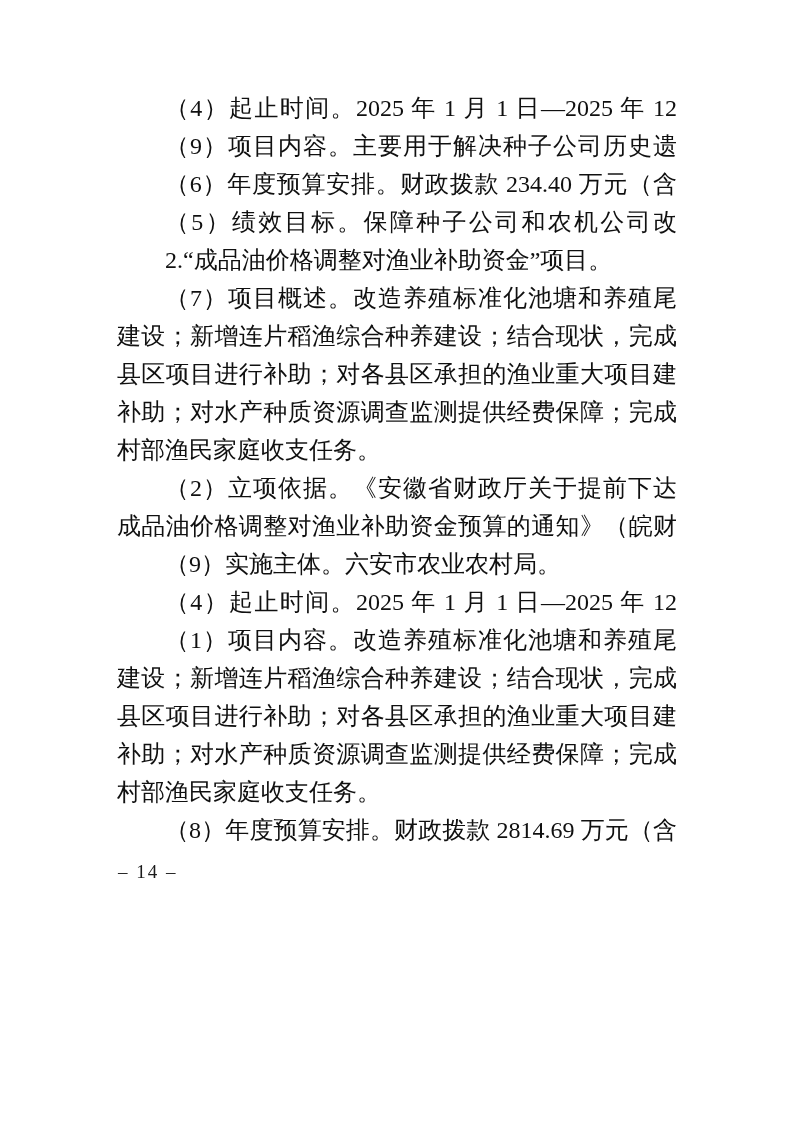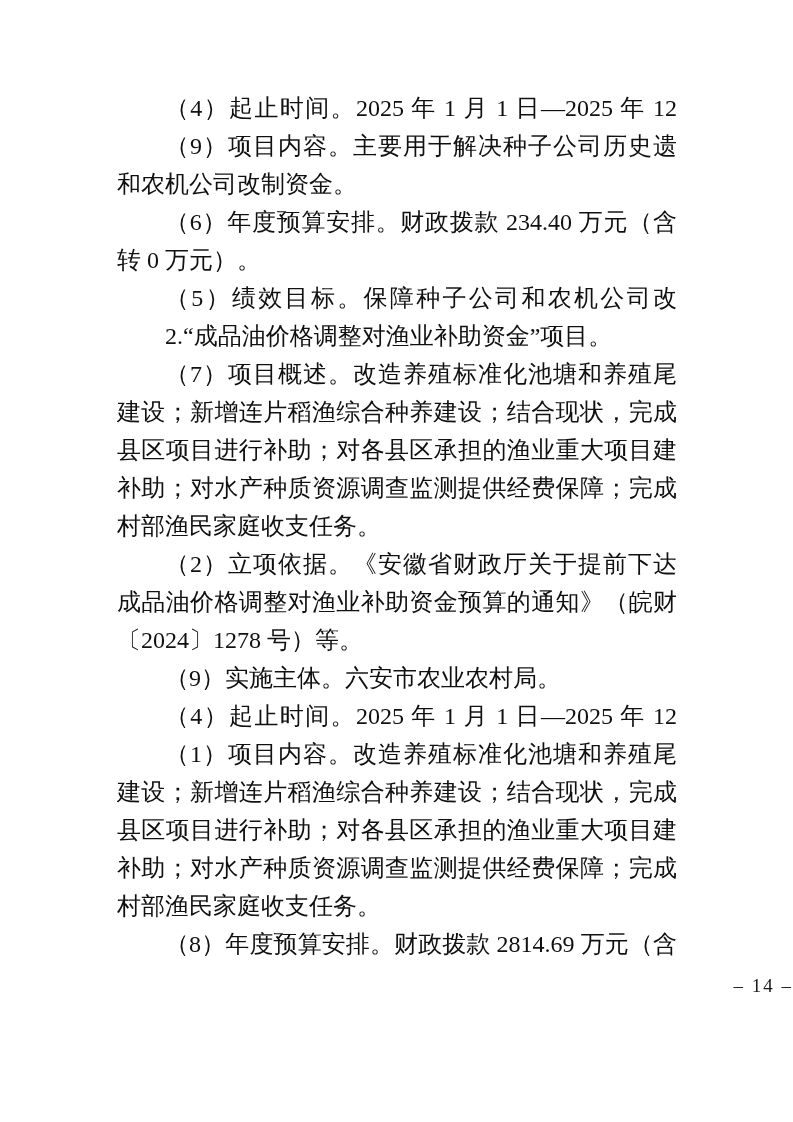--- a/index.html
+++ b/index.html
@@ -30,40 +30,37 @@
   .line.j    { text-align-last: justify; }
   .line.first{ text-indent: 2em; }
   .line.bold { font-weight: 400; }
   .footer {
     margin-top: 10px;
     padding-left: 118px;
     font-size: 19px;
     line-height: 26px;
     letter-spacing: 2px;
     color: #1a1a1a;
-    text-align: right;
   }
 </style>
 </head>
 <body>
 
 <div class="doc">
 
   <div class="para">
     <div class="line first j">（4）起止时间。2025 年 1 月 1 日—2025 年 12 月 31 日。</div>
   </div>
 
   <div class="para">
     <div class="line first j">（9）项目内容。主要用于解决种子公司历史遗留问题</div>
-    <div class="line">和农机公司改制资金。</div>
   </div>
 
   <div class="para">
     <div class="line first j">（6）年度预算安排。财政拨款 234.40 万元（含上年结</div>
-    <div class="line">转 0 万元）。</div>
   </div>
 
   <div class="para">
     <div class="line first">（5）绩效目标。保障种子公司和农机公司改制。</div>
   </div>
 
   <div class="para">
     <div class="line first bold">2.“成品油价格调整对渔业补助资金”项目。</div>
   </div>
 
@@ -71,21 +68,20 @@
     <div class="line first j">（7）项目概述。改造养殖标准化池塘和养殖尾水处理</div>
     <div class="line j">建设；新增连片稻渔综合种养建设；结合现状，完成对相关</div>
     <div class="line j">县区项目进行补助；对各县区承担的渔业重大项目建设进行</div>
     <div class="line j">补助；对水产种质资源调查监测提供经费保障；完成农业农</div>
     <div class="line">村部渔民家庭收支任务。</div>
   </div>
 
   <div class="para">
     <div class="line first j">（2）立项依据。《安徽省财政厅关于提前下达 2025 年</div>
     <div class="line j">成品油价格调整对渔业补助资金预算的通知》（皖财农</div>
-    <div class="line">〔2024〕1278 号）等。</div>
   </div>
 
   <div class="para">
     <div class="line first">（9）实施主体。六安市农业农村局。</div>
   </div>
 
   <div class="para">
     <div class="line first j">（4）起止时间。2025 年 1 月 1 日—2025 年 12 月 31 日。</div>
   </div>
 

